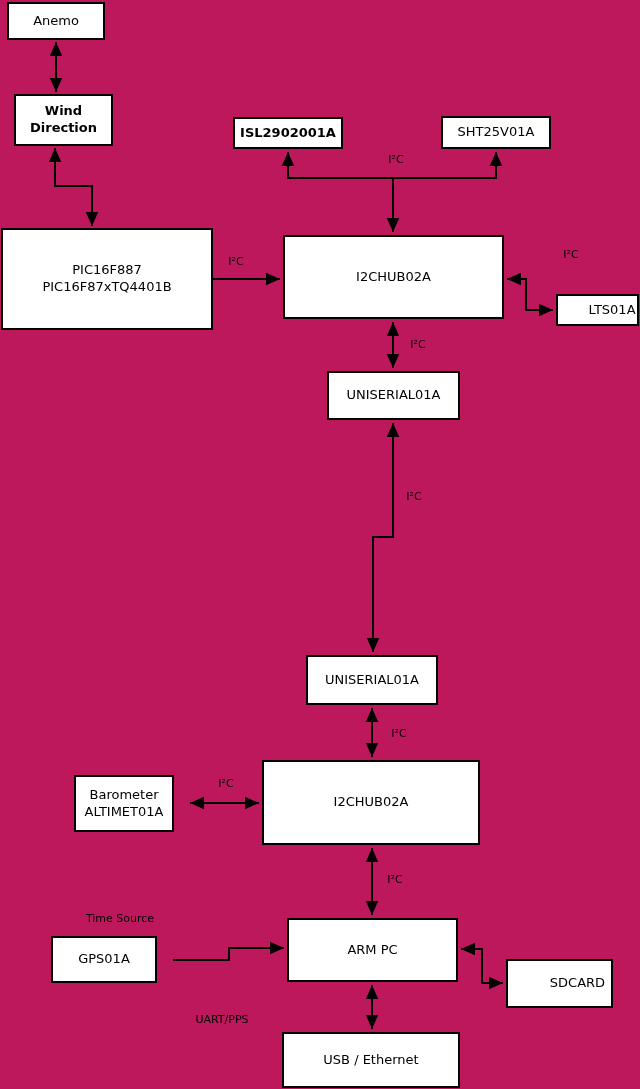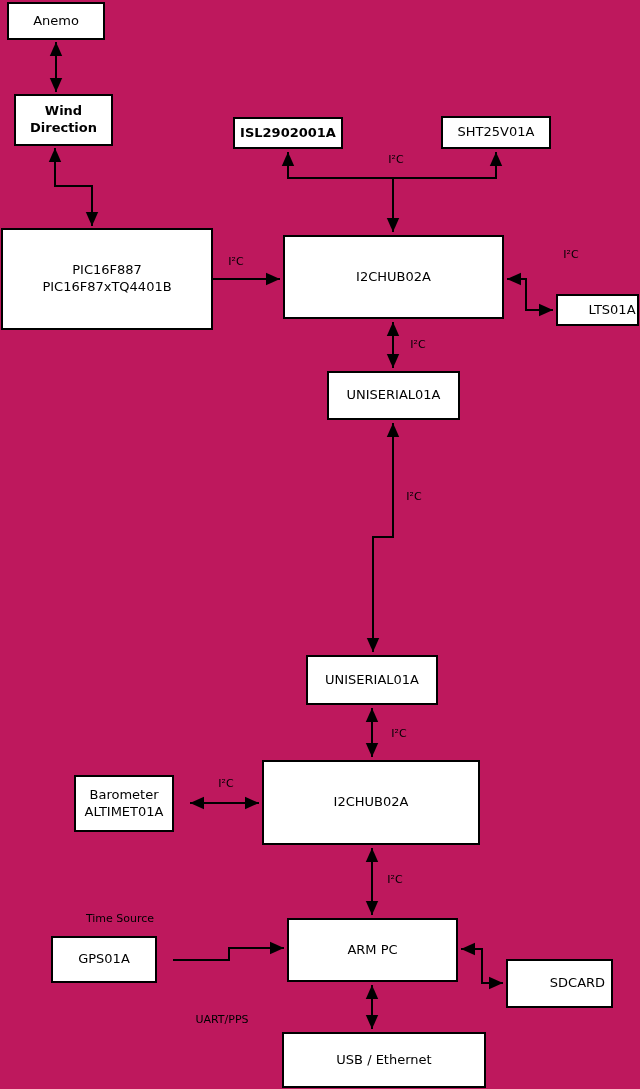--- a/index.html
+++ b/index.html
@@ -129,21 +129,21 @@
   </div>
 
   <div class="node" style="left:51px; top:936px; width:106px; height:47px;">
     <span class="node-label">GPS01A</span>
   </div>
 
   <div class="node" style="left:506px; top:959px; width:107px; height:49px;padding-left:36px;">
     <span class="node-label">SDCARD</span>
   </div>
 
-  <div class="node" style="left:282px; top:1032px; width:204px; height:56px;">
+  <div class="node" style="left:282px; top:1032px; width:178px; height:56px;">
     <span class="node-label">USB / Ethernet</span>
   </div>
 
   <div class="edge-label" style="left:396px; top:159px;">I²C</div>
   <div class="edge-label" style="left:236px; top:261px;">I²C</div>
   <div class="edge-label" style="left:571px; top:254px;">I²C</div>
   <div class="edge-label" style="left:418px; top:344px;">I²C</div>
   <div class="edge-label" style="left:414px; top:496px;">I²C</div>
   <div class="edge-label" style="left:399px; top:733px;">I²C</div>
   <div class="edge-label" style="left:226px; top:783px;">I²C</div>

